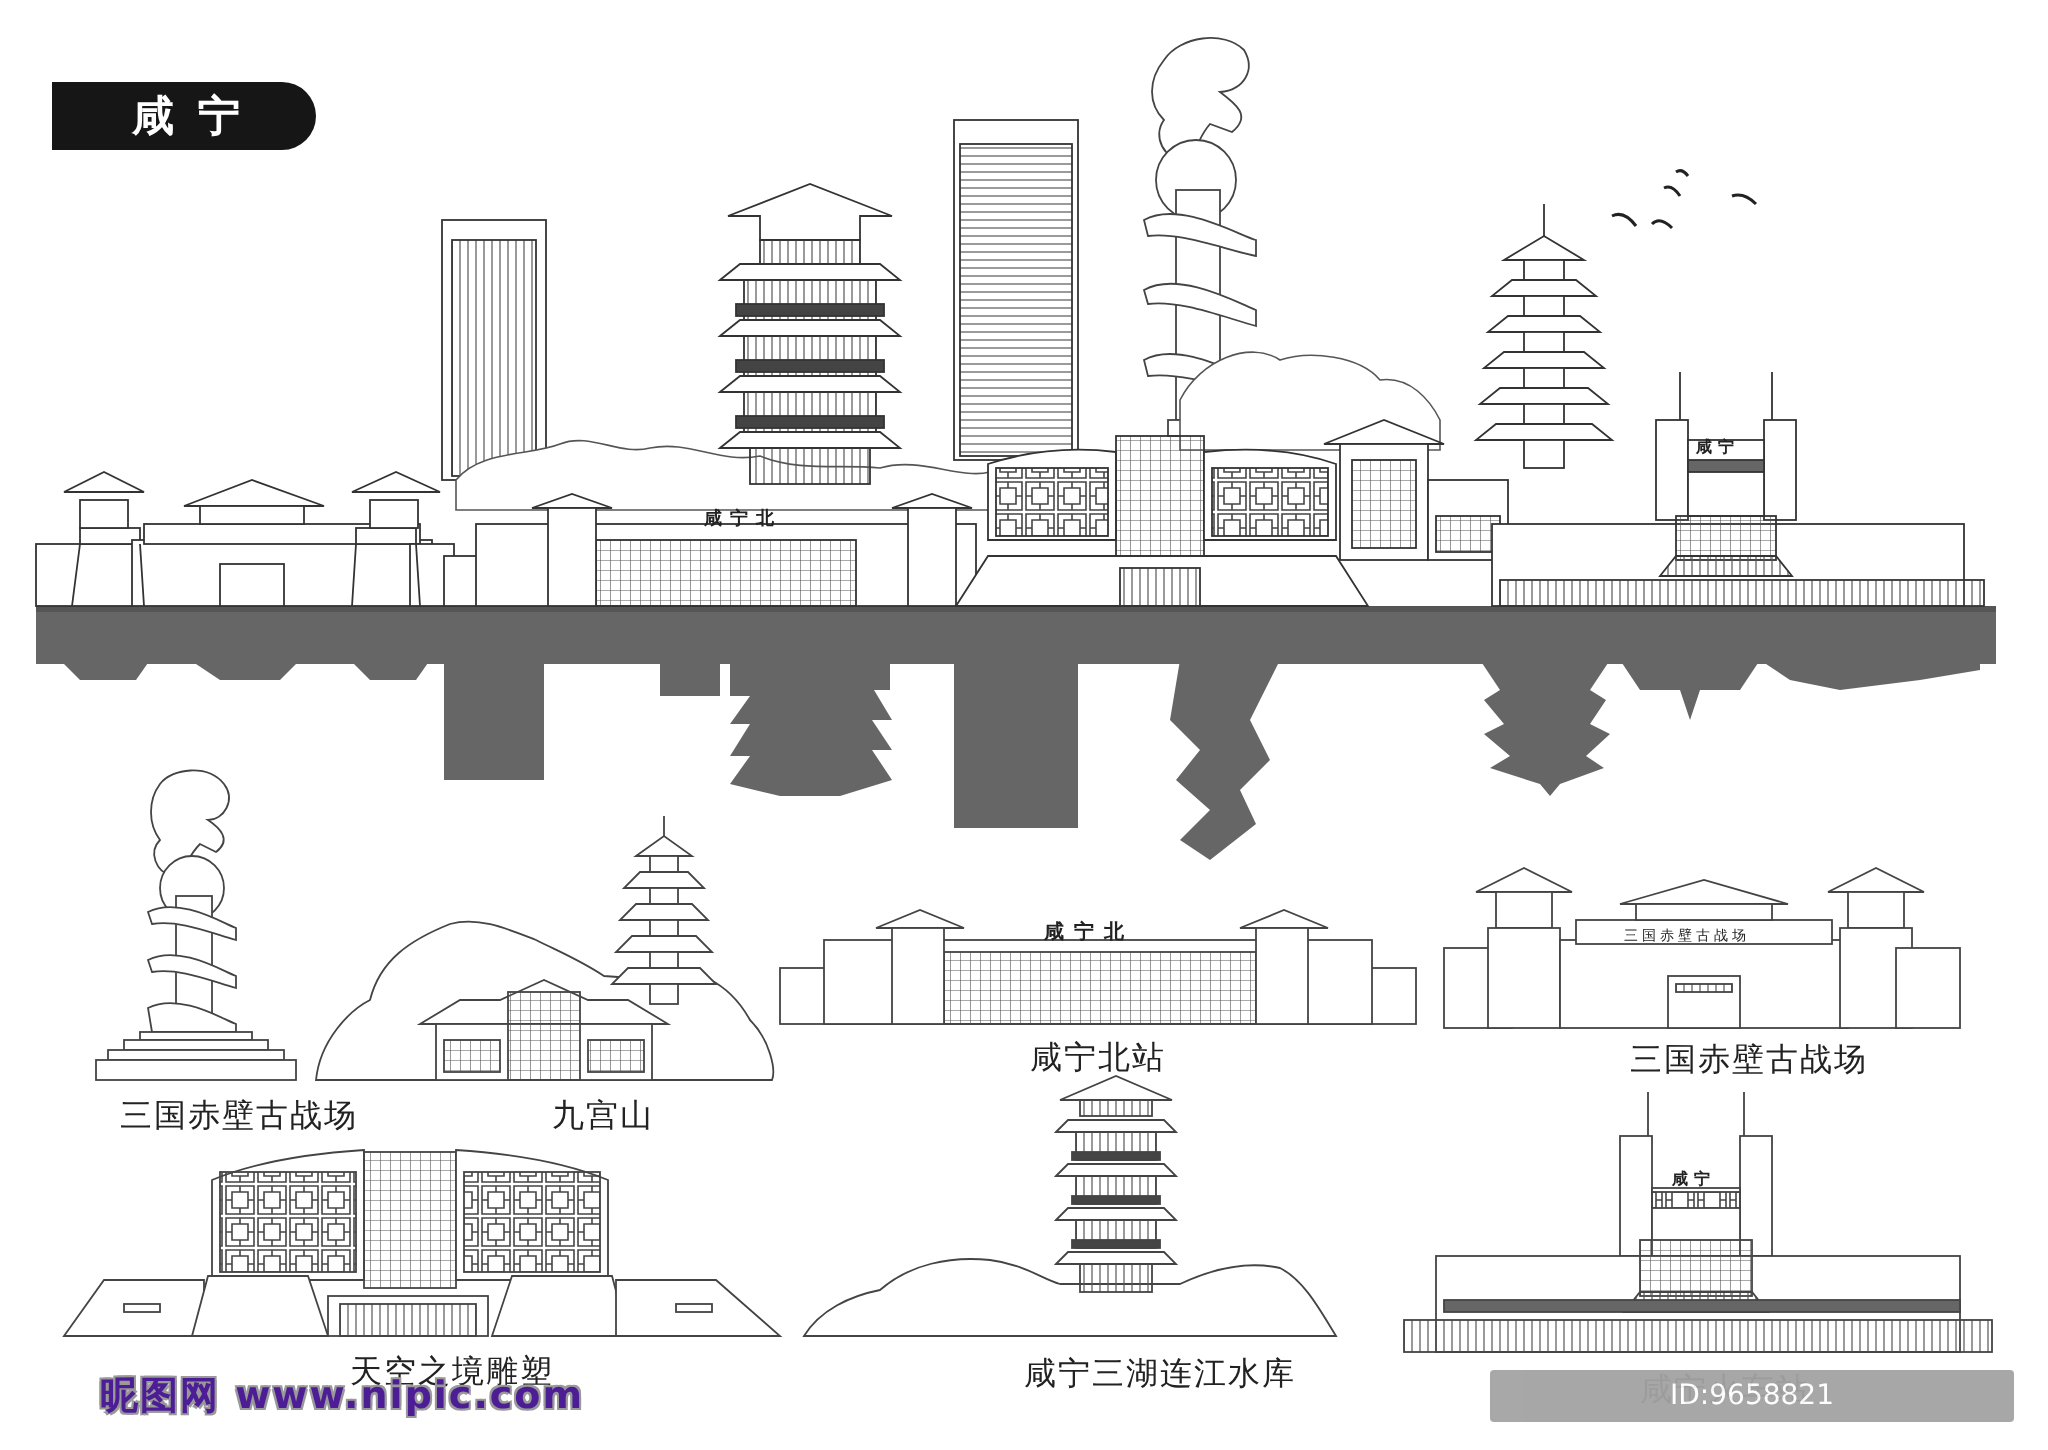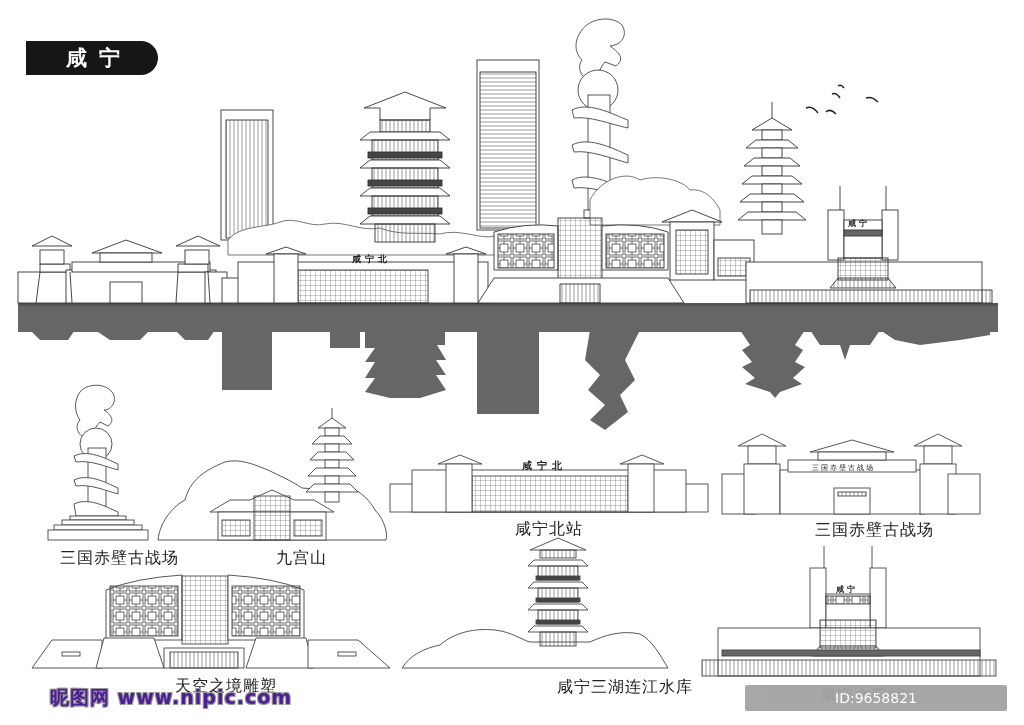--- a/index.html
+++ b/index.html
@@ -283,17 +283,17 @@
     <rect x="702" y="660" width="294" height="16" fill="url(#vlines)"></rect>
     <text x="836" y="592" font-size="8" fill="#222" stroke="none" font-weight="bold" letter-spacing="3">咸宁</text>
   </g>
 </svg>
 
 <div class="abs lbl" style="left:60px;top:548px;">三国赤壁古战场</div>
 <div class="abs lbl" style="left:276px;top:548px;">九宫山</div>
 <div class="abs lbl" style="left:515px;top:519px;">咸宁北站</div>
 <div class="abs lbl" style="left:815px;top:520px;">三国赤壁古战场</div>
 <div class="abs lbl" style="left:175px;top:676px;">天空之境雕塑</div>
-<div class="abs lbl" style="left:512px;top:677px;margin-left:45px;">咸宁三湖连江水库</div>
+<div class="abs lbl" style="left:512px;top:677px;">咸宁三湖连江水库</div>
 <div class="abs lbl" style="left:820px;top:685px;">咸宁火车站</div>
 
 <div class="abs wm-left">昵图网 www.nipic.com</div>
 <div class="abs wm-right">ID:9658821 NO:20231202171315741100</div>
 
 </body></html>

